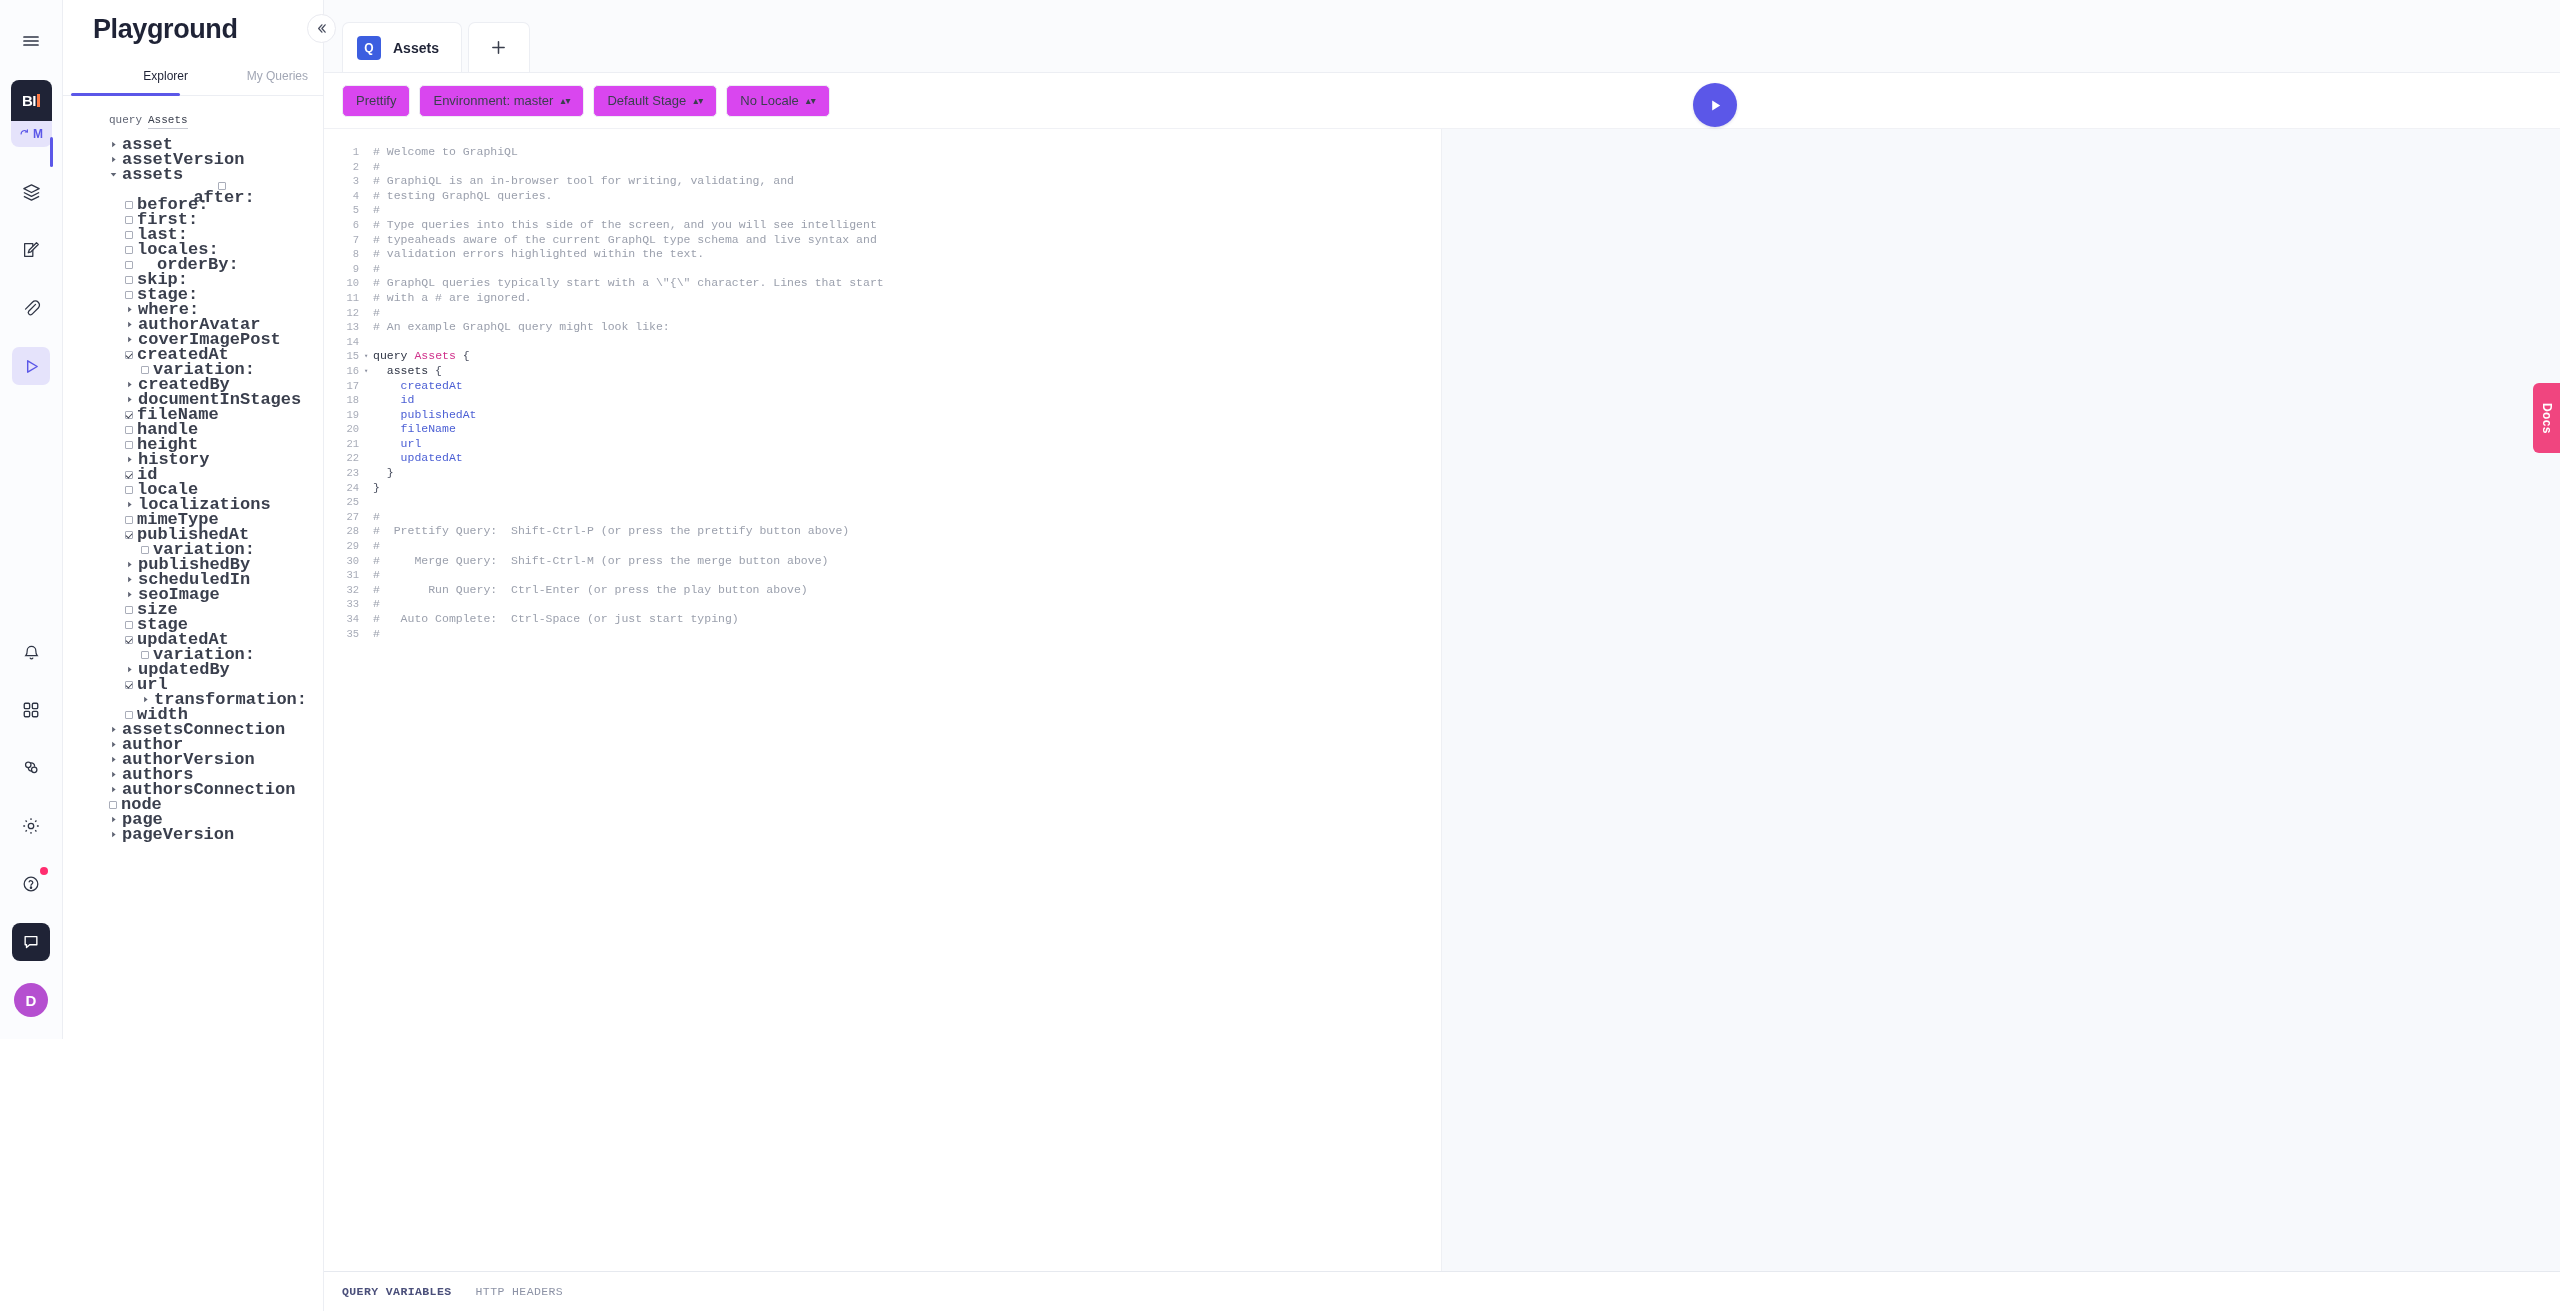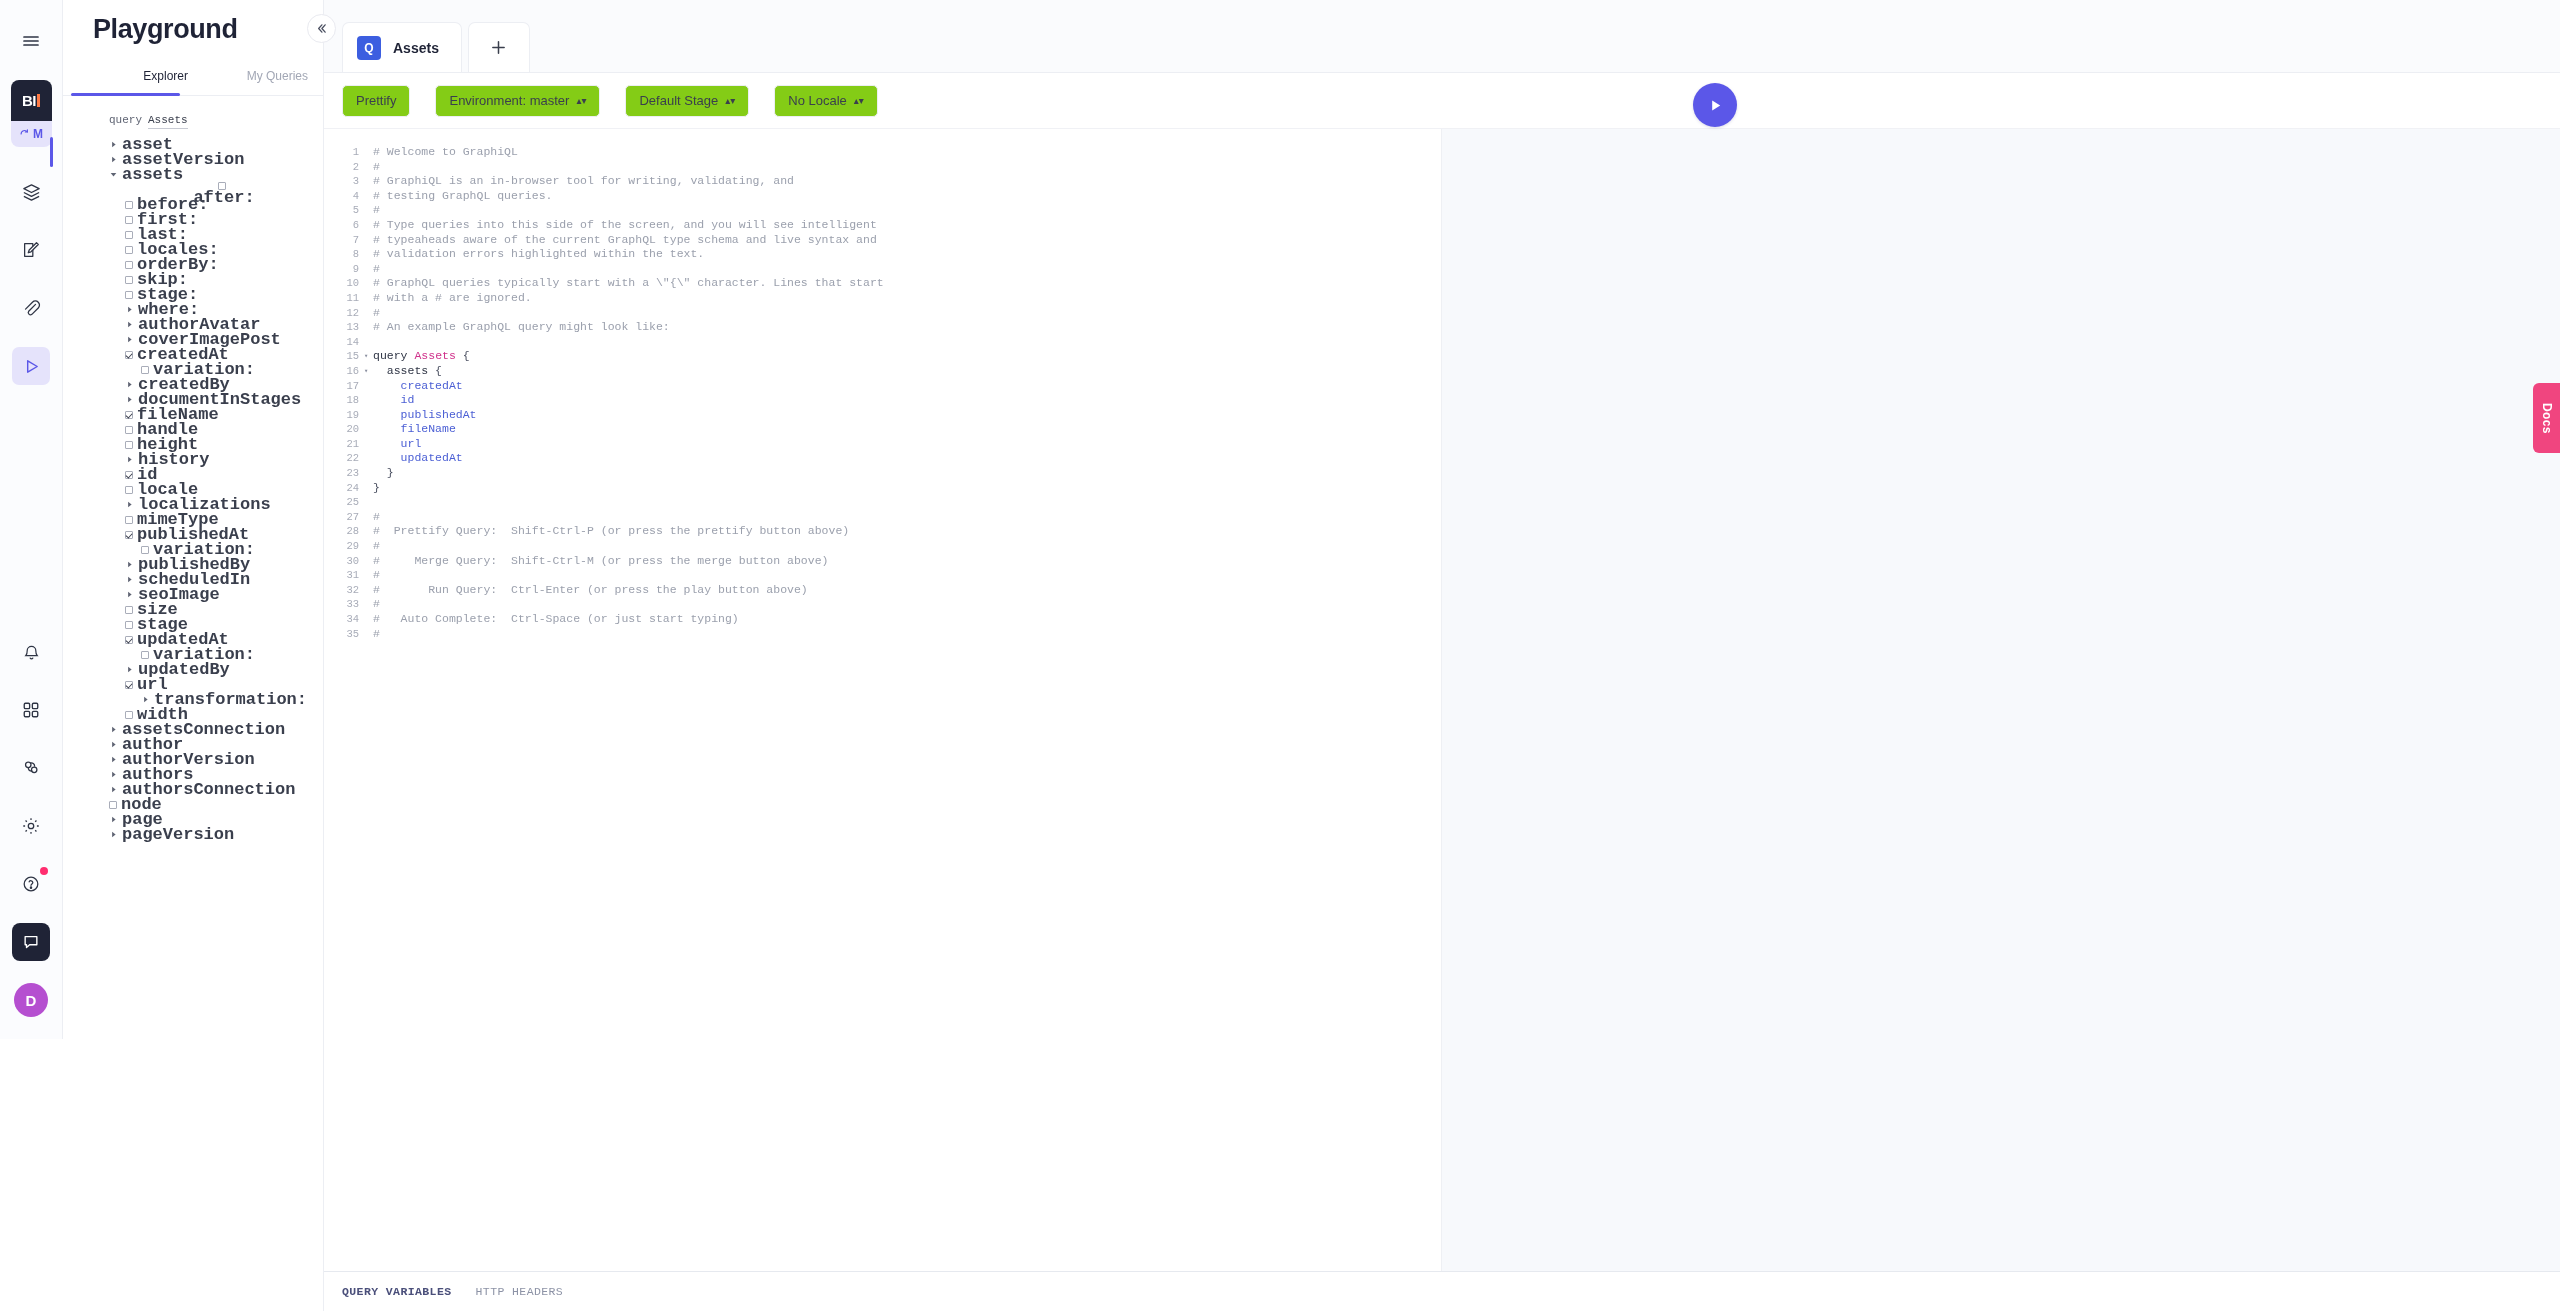--- a/index.html
+++ b/index.html
@@ -144,22 +144,22 @@
     border: 1px solid #eceef3; border-bottom: none; border-radius: 7px 7px 0 0;
     display: flex; align-items: center; justify-content: center;
     cursor: pointer; color:#3a3f4d;
   }
   .toolbar {
     height: 56px; display: flex; align-items: center; padding-left: 18px;
     border-bottom: 1px solid #f0f1f5; background:#fff; position: relative;
   }
   .tb-btn {
     height: 32px; border: 1px solid #eceef3; border-radius: 5px;
-    background: #84cc16; color: #3a3f4d; font-size: 13px;
-    display: flex; align-items: center; padding: 0 13px; margin-right: 25px;
+    background: #d946ef; color: #3a3f4d; font-size: 13px;
+    display: flex; align-items: center; padding: 0 13px; margin-right: 9px;
     cursor: pointer; white-space: nowrap;
   }
   .tb-btn .arrows { margin-left: 7px; font-size: 10px; color:#3a3f4d; line-height:1;}
   .play-btn {
     position: absolute; left: 1369px; top: 10px;
     width: 44px; height: 44px; border-radius: 50%; background: #5b57e8;
     display: flex; align-items: center; justify-content: center;
     cursor: pointer; box-shadow: 0 1px 3px rgba(60,60,120,.18);
     z-index: 5;
   }
@@ -370,21 +370,21 @@
             <span class="lbl">first:</span>
           </div>
           <div class="node" style="padding-left: 62px;">
             <span class="cb"></span>
             <span class="lbl">last:</span>
           </div>
           <div class="node" style="padding-left: 62px;">
             <span class="cb"></span>
             <span class="lbl">locales:</span>
           </div>
-          <div class="node" style="padding-left: 62px;">
+          <div class="node" style="padding-left: 62px; gap: 20px;">
             <span class="cb"></span>
             <span class="lbl">orderBy:</span>
           </div>
           <div class="node" style="padding-left: 62px;">
             <span class="cb"></span>
             <span class="lbl">skip:</span>
           </div>
           <div class="node" style="padding-left: 62px;">
             <span class="cb"></span>
             <span class="lbl">stage:</span>

